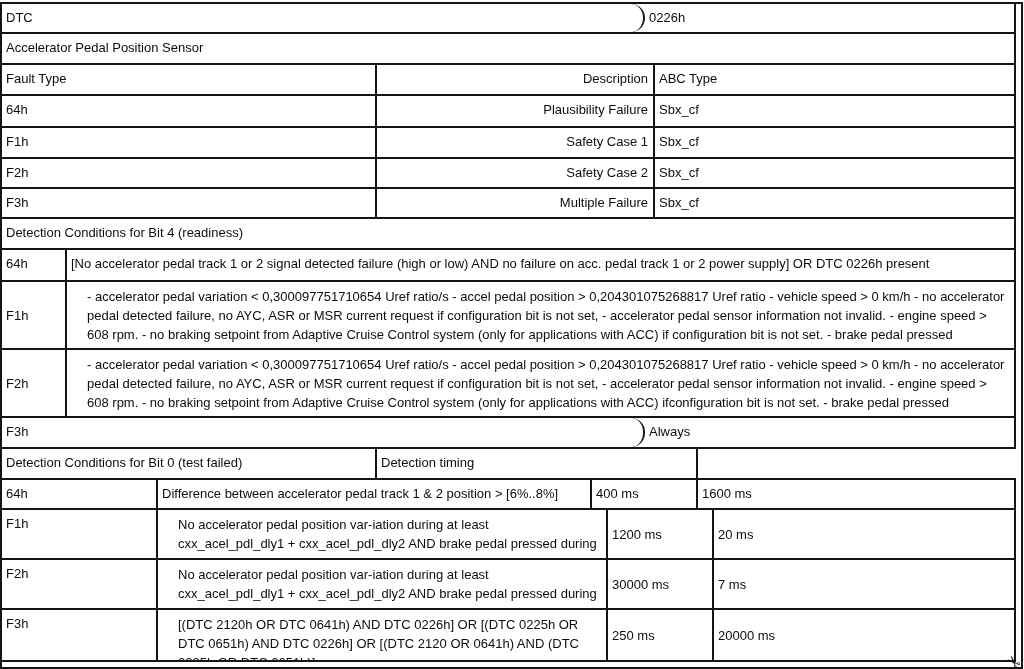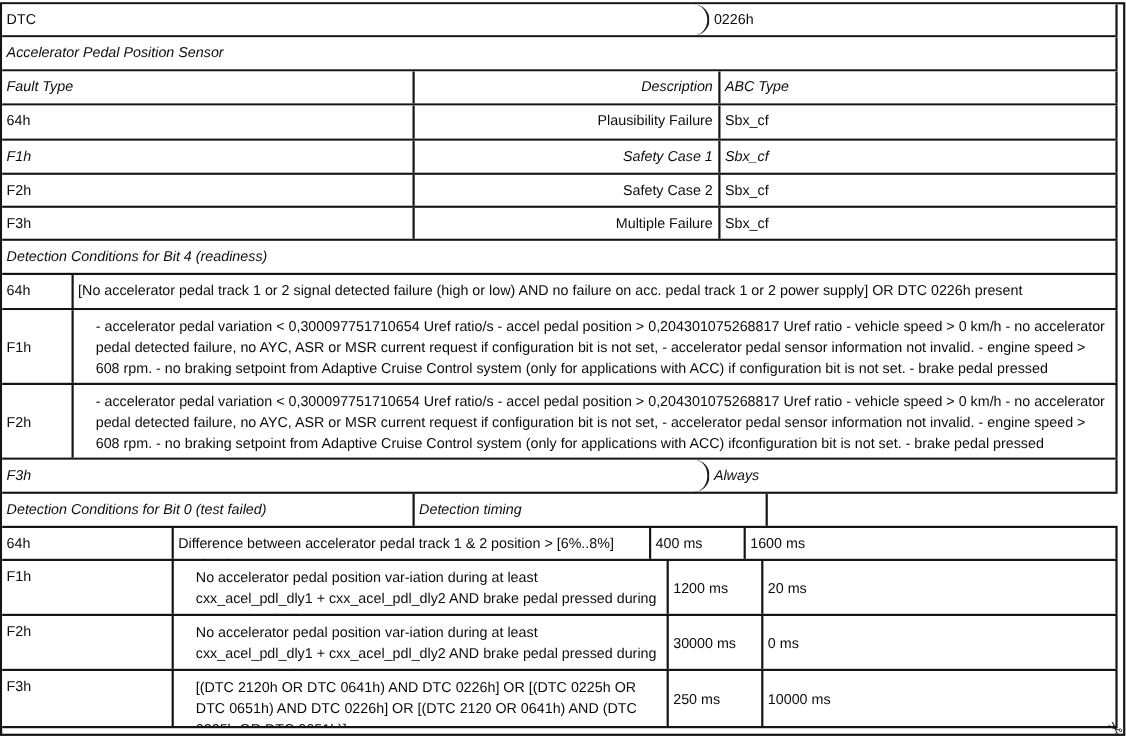--- a/index.html
+++ b/index.html
@@ -35,23 +35,23 @@
   .cell.grow { flex: 1 1 auto; }
   .cell.vc { display: flex; align-items: center; padding-top: 0; }
   
   .w591 { width: 643px; border-radius: 14px; }
   .w375 { width: 375px; }
   .w278 { width: 278px; text-align: right; }
   .w321 { width: 321px; }
   .w65  { width: 65px;  }
   .w156 { width: 156px; }
   .w434 { width: 434px; }
-  .w106 { width: 86px; }
+  .w106 { width: 106px; }
   
-  .h30 { height: 30px; } .h31 { height: 31px; font-style: italic; } .h32 { height: 32px; }
+  .h30 { height: 30px; } .h31 { height: 31px; } .h32 { height: 32px; }
   .h50 { height: 50px; } .h52 { height: 52px; } .h68 { height: 68px; }
   .longtext { padding-top: 5px; padding-right: 8px; margin-left: 16px; }
   .scissors {
     position: absolute;
     right: 3px; bottom: -1px;
     font-size: 17px;
     color: #151515;
     transform: rotate(-135deg);
     background: transparent;
     line-height: 1;
@@ -136,25 +136,25 @@
     <div class="row h50">
       <div class="cell w156">F1h</div>
       <div class="cell w434 longtext">No accelerator pedal position var-iation during at least cxx_acel_pdl_dly1 + cxx_acel_pdl_dly2 AND brake pedal pressed during cxx_acel_pdl_dly2</div>
       <div class="cell w106 vc">1200 ms</div>
       <div class="cell grow vc">20 ms</div>
     </div>
     <div class="row h50">
       <div class="cell w156">F2h</div>
       <div class="cell w434 longtext">No accelerator pedal position var-iation during at least cxx_acel_pdl_dly1 + cxx_acel_pdl_dly2 AND brake pedal pressed during cxx_acel_pdl_dly2</div>
       <div class="cell w106 vc">30000 ms</div>
-      <div class="cell grow vc">0 ms</div>
+      <div class="cell grow vc">7 ms</div>
     </div>
     <div class="row h52">
       <div class="cell w156">F3h</div>
       <div class="cell w434 longtext">[(DTC 2120h OR DTC 0641h) AND DTC 0226h] OR [(DTC 0225h OR DTC 0651h) AND DTC 0226h] OR [(DTC 2120 OR 0641h) AND (DTC 0225h OR DTC 0651h)]</div>
       <div class="cell w106 vc">250 ms</div>
-      <div class="cell grow vc">10000 ms</div>
+      <div class="cell grow vc">20000 ms</div>
     </div>
 
   </div>
 
   <div class="scissors">✂</div>
 </div>
 
 </body></html>

